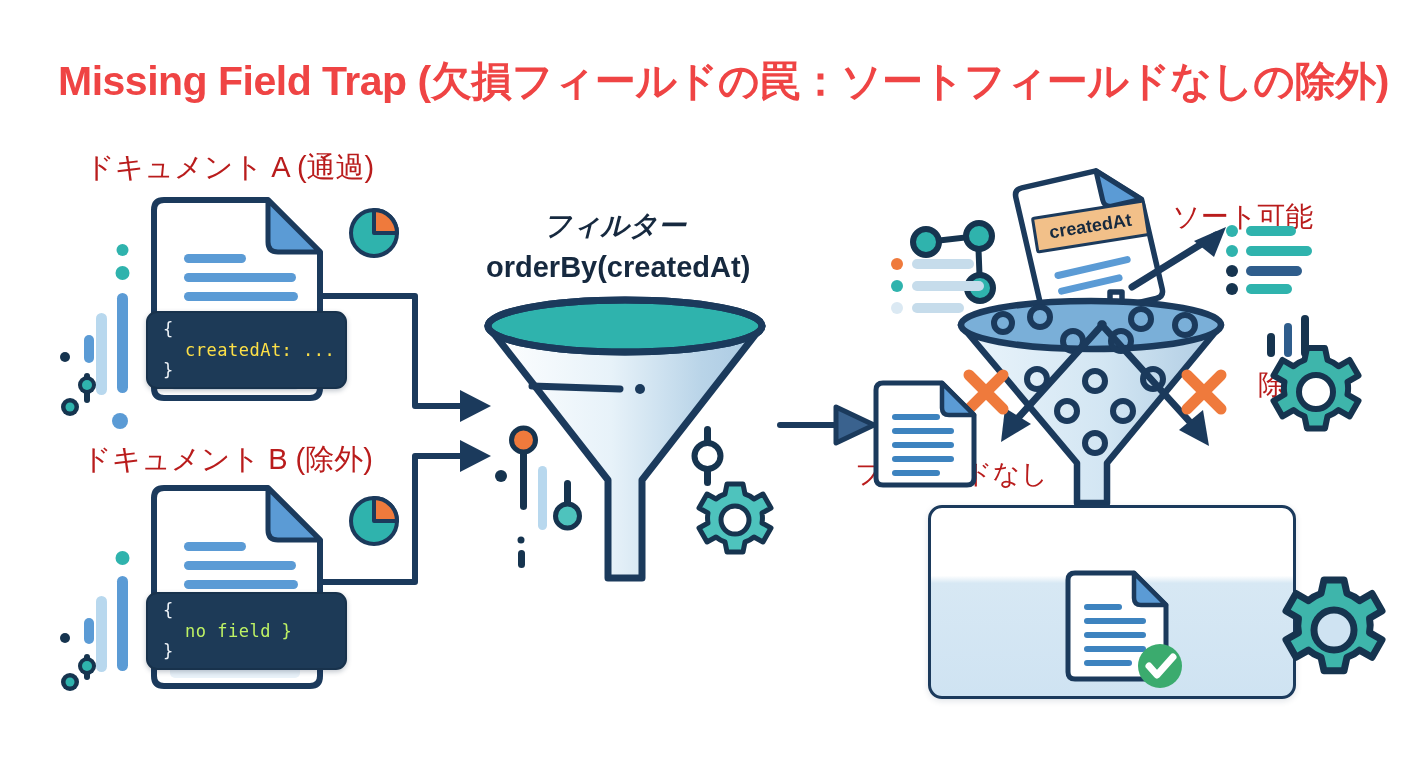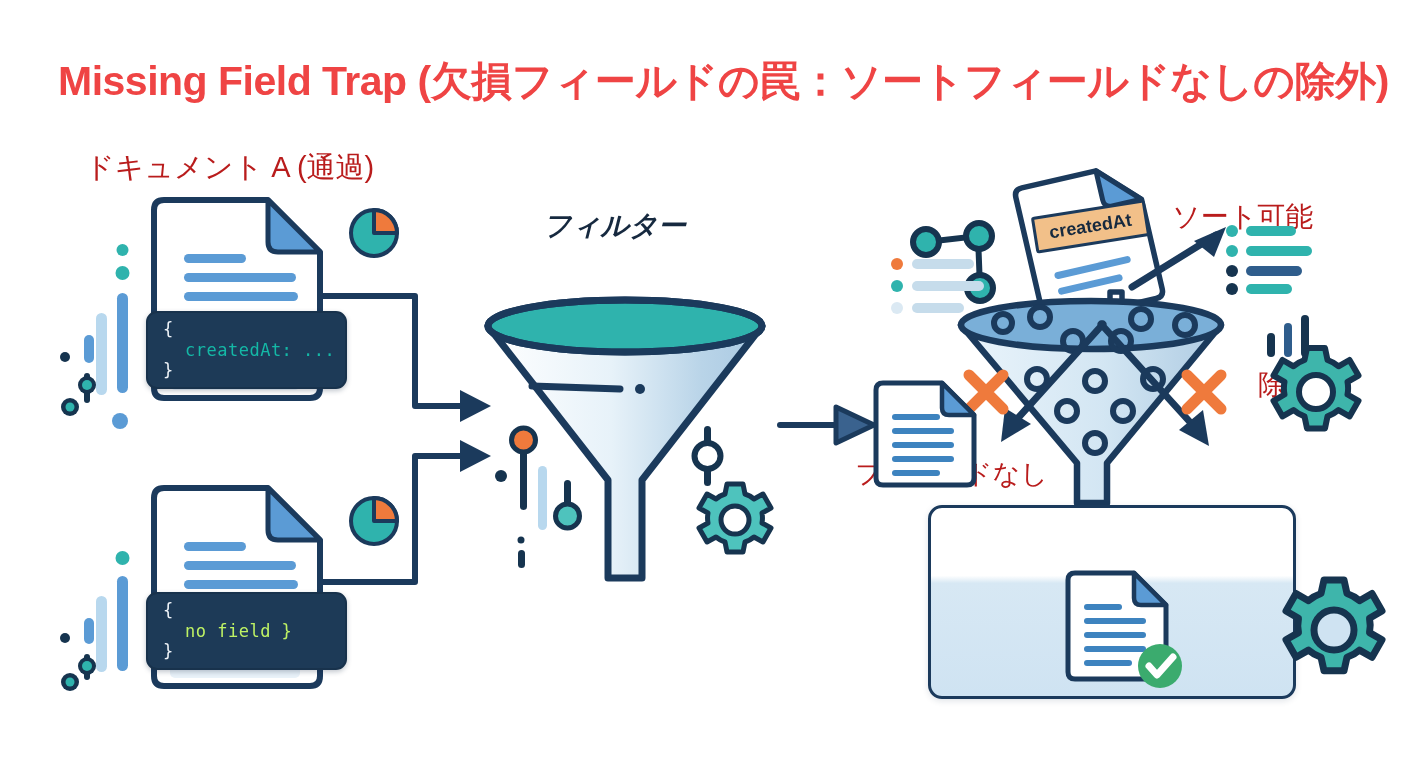--- a/index.html
+++ b/index.html
@@ -32,41 +32,43 @@
   #label-result{left:985px;top:518px;font-size:30px;font-weight:bold;color:#111820;}
   .code-box{
     position:absolute;
     background:#1d3a57;border:2.5px solid #18324c;border-radius:11px;
     box-shadow:0 2px 5px rgba(10,30,60,.25);
     font-family:"DejaVu Sans Mono","Liberation Mono",monospace;
     color:#ffffff;
   }
   .code-box .brace{font-size:17px;color:#eef3f8;}
   .code-line{font-size:17px;letter-spacing:0.5px;}
-  .code-teal{color:#14b8a6;}
+  .code-teal{color:#fde047;}
   .code-orange{color:#bef264;}
 
   
   #result-panel{
     left:928px;top:505px;width:362px;height:188px;
     border:3px solid #1b3a5c;border-radius:14px;
     background:linear-gradient(180deg,#ffffff 0%,#ffffff 36%,#d7e8f4 40%,#cfe3f2 100%);
     box-shadow:0 2px 6px rgba(20,50,80,.13);
   }
   svg{display:block;overflow:visible;}
 </style>
 </head>
 <body>
 
 <div class="stage">
 
   <div class="abs" id="title">Missing Field Trap (欠損フィールドの罠：ソートフィールドなしの除外)</div>
 
   <div class="abs jp-label" id="label-doc-a">ドキュメント A (通過)</div>
+  <div class="abs jp-label" id="label-doc-b">ドキュメント B (除外)</div>
   <div class="abs" id="label-filter-1">フィルター</div>
+  <div class="abs" id="label-filter-2">orderBy(createdAt)</div>
   <div class="abs jp-label" id="label-sortable">ソート可能</div>
   <div class="abs jp-label" id="label-nofield">フィールドなし</div>
   <div class="abs jp-label" id="label-excluded">除外</div>
 
   <svg class="abs" style="left:62px;top:225px;" width="95" height="170">
     <rect x="55" y="68" width="11" height="100" rx="5.5" fill="#5b9bd5"></rect>
     <circle cx="60.5" cy="48" r="7" fill="#2fb3ad"></circle>
     <circle cx="60.5" cy="25" r="6" fill="#2fb3ad"></circle>
     <rect x="34" y="88" width="11" height="82" rx="5.5" fill="#b8d8ee"></rect>
     <rect x="22" y="110" width="10" height="28" rx="5" fill="#5b9bd5"></rect>

